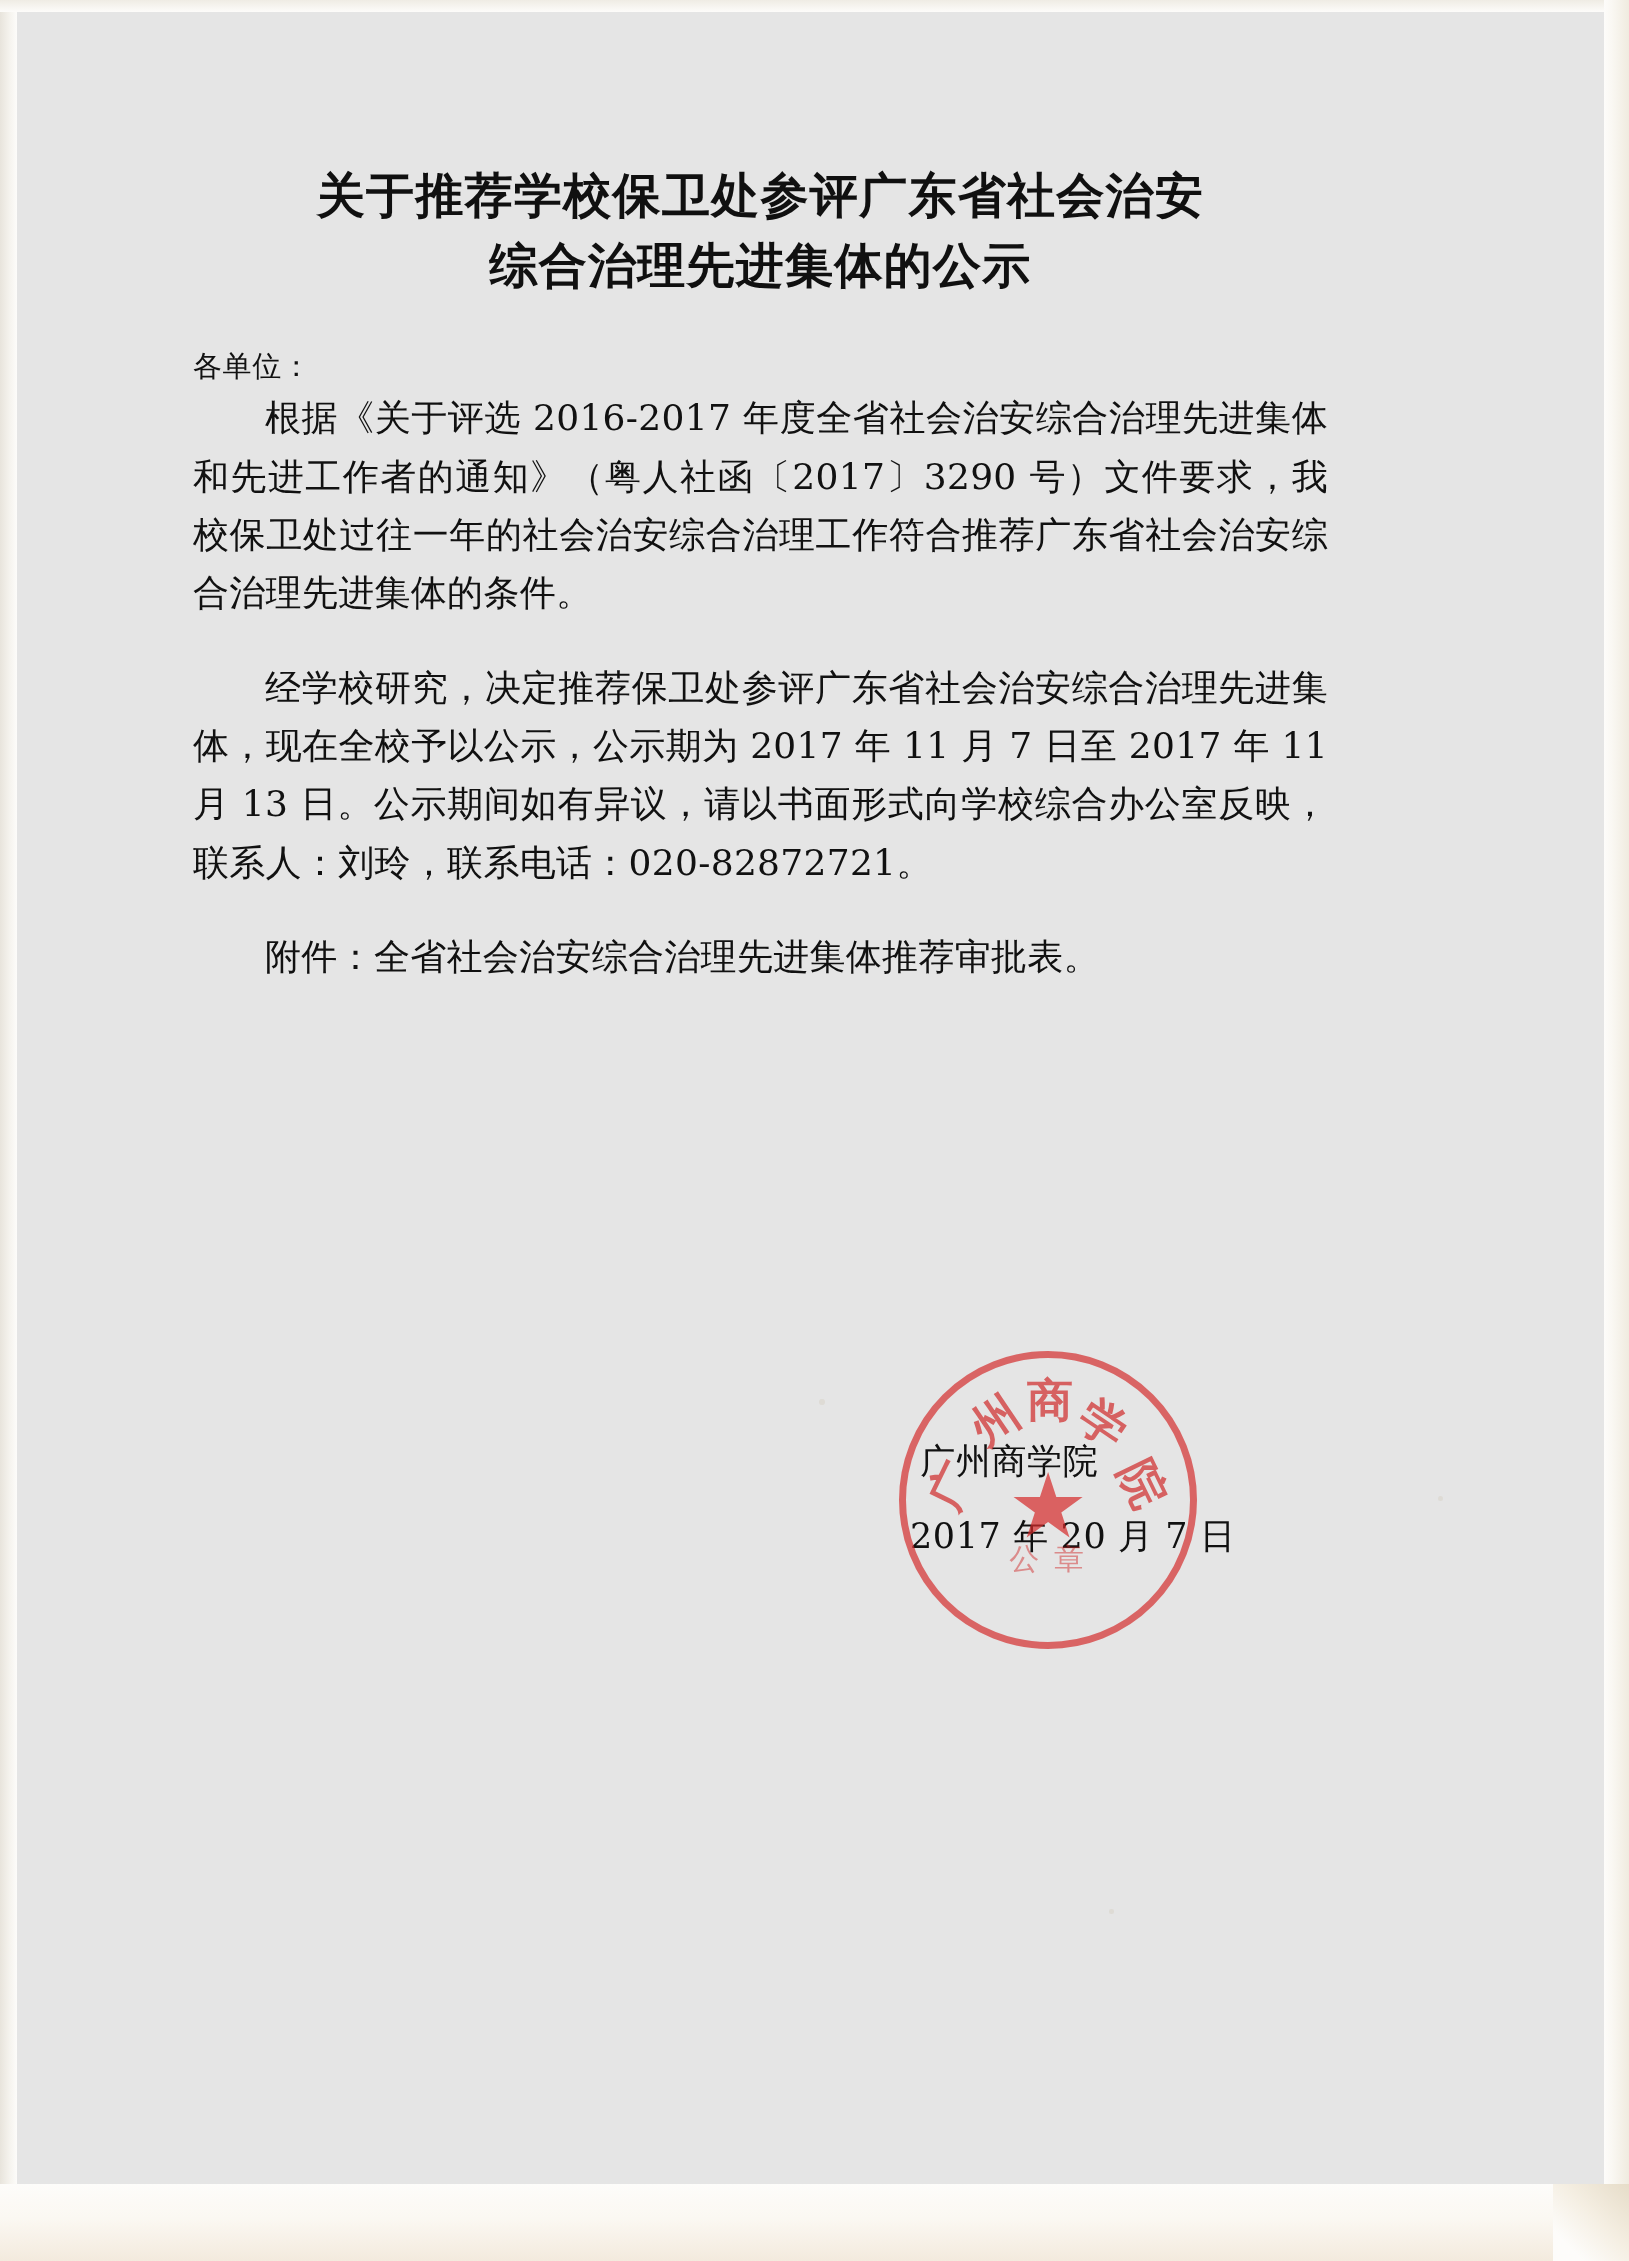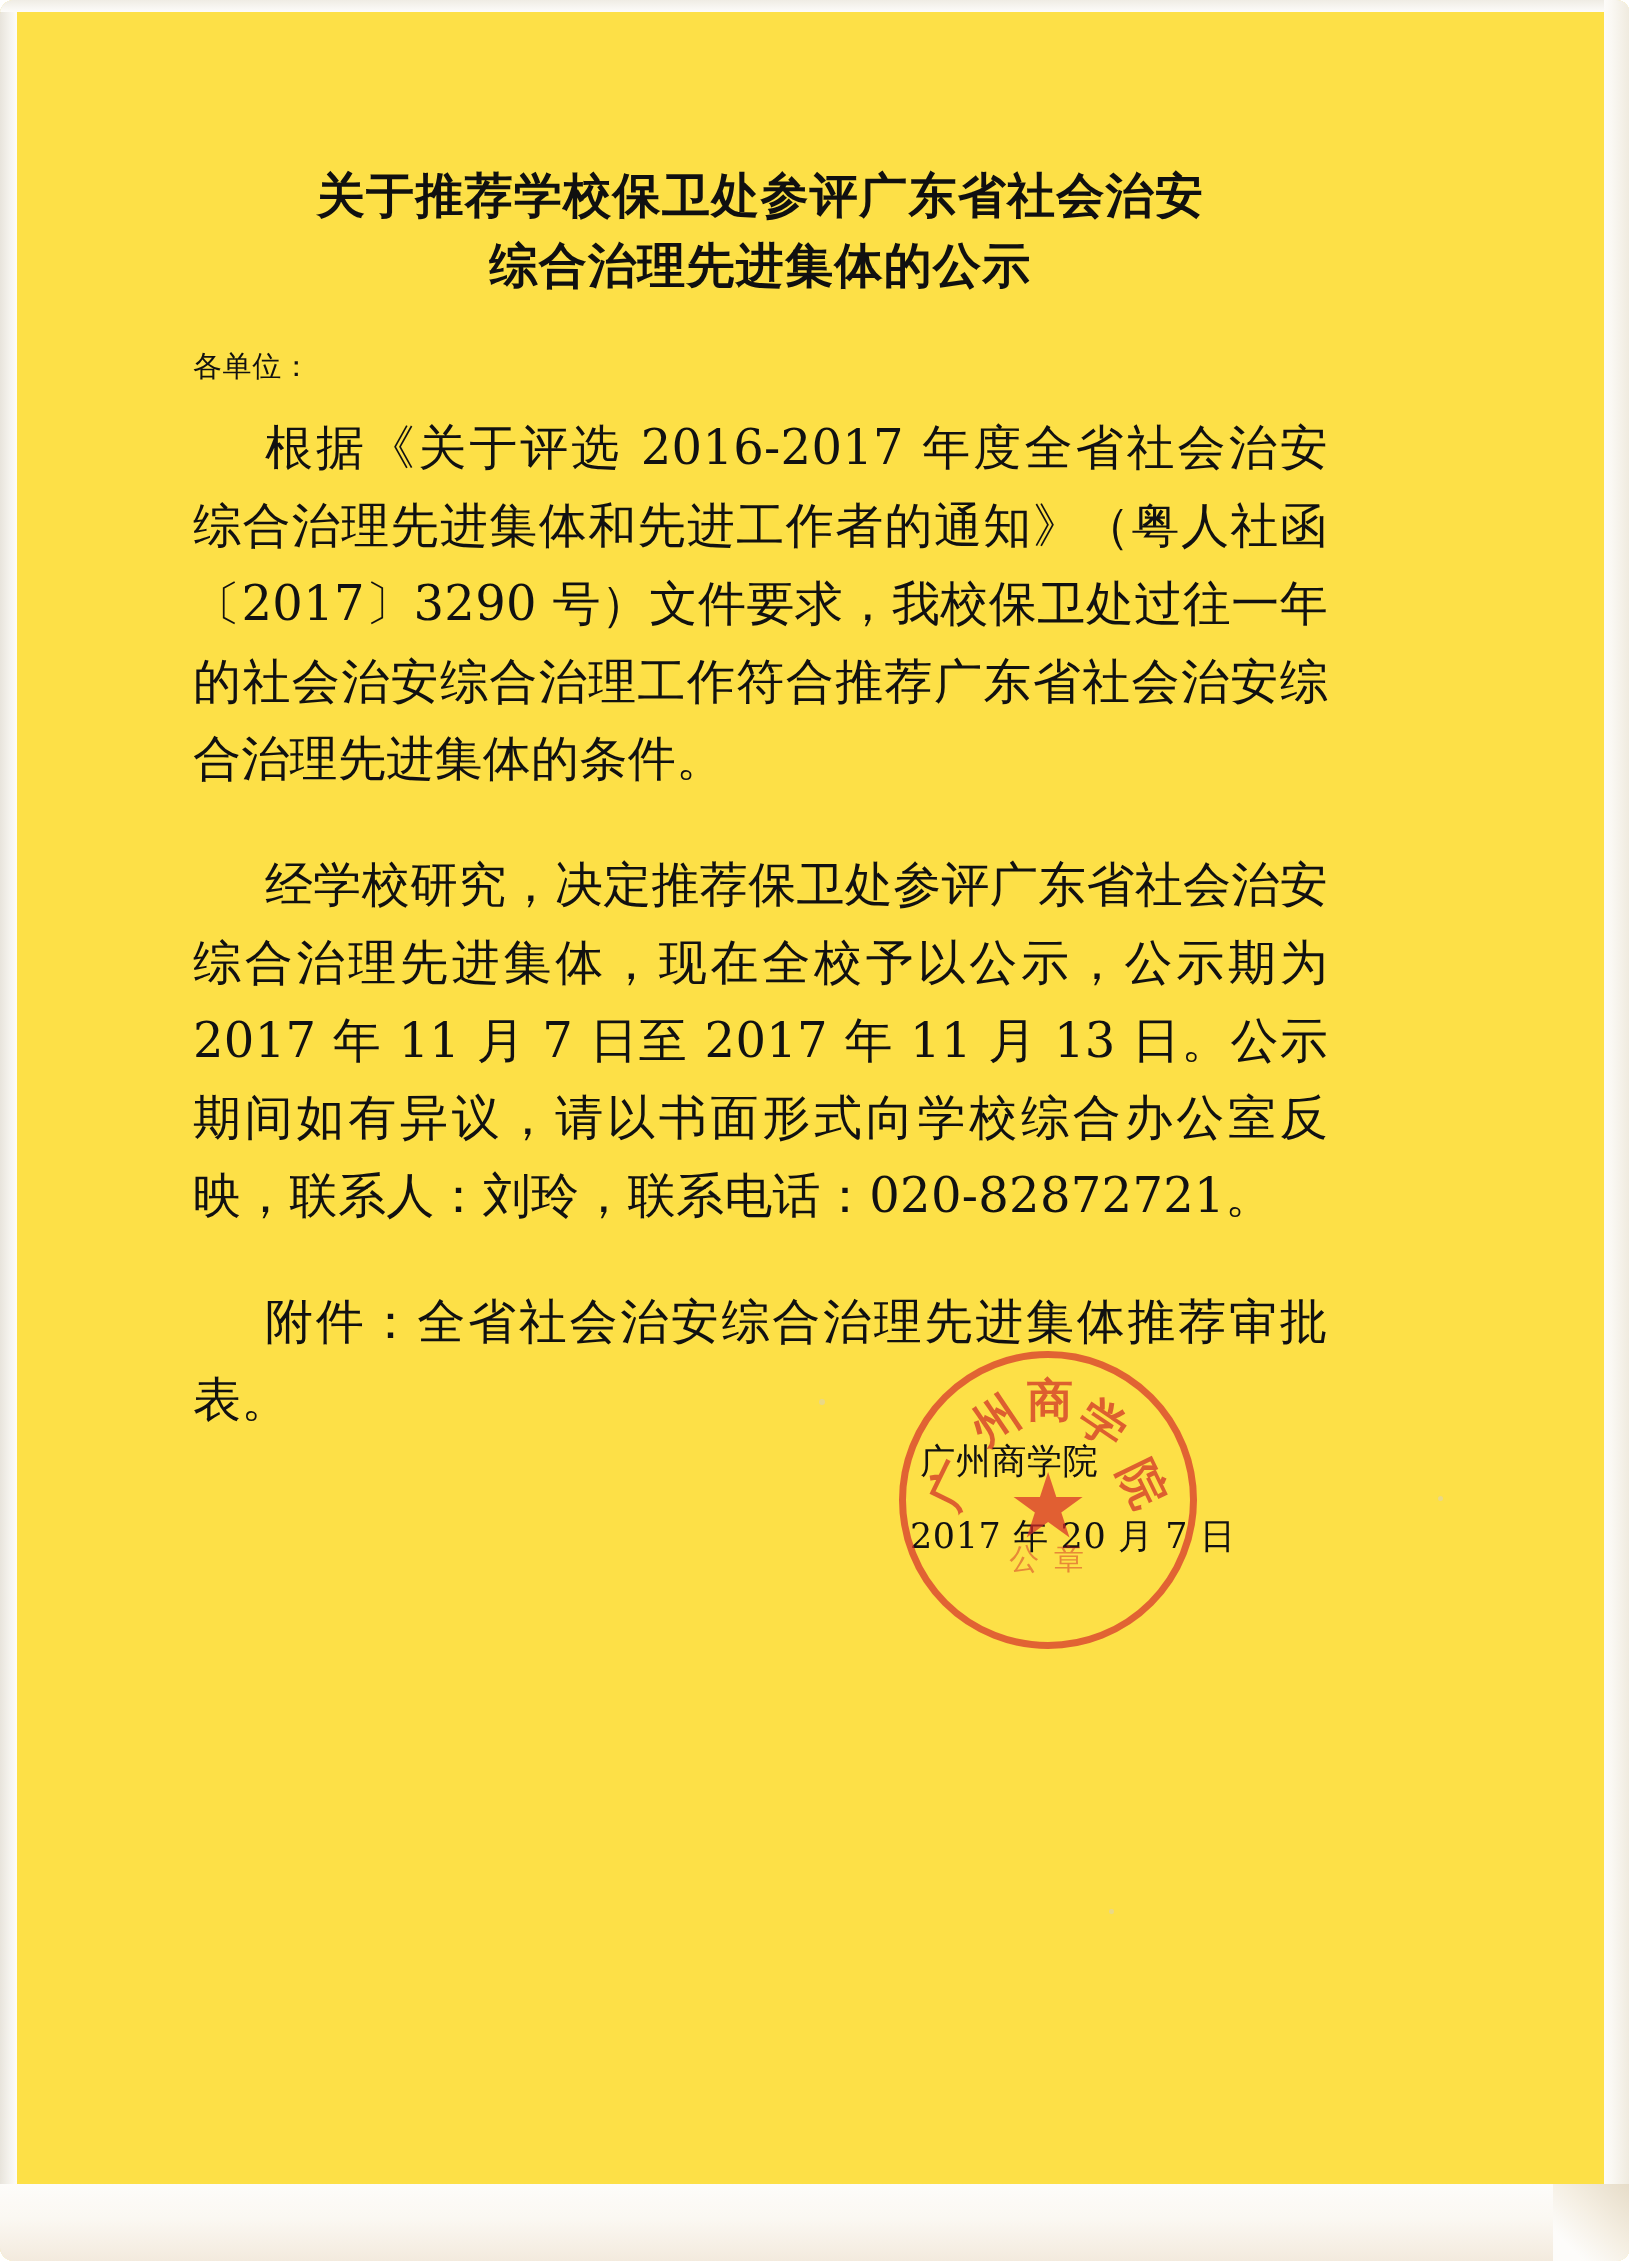--- a/index.html
+++ b/index.html
@@ -7,23 +7,22 @@
     padding: 0;
     background: #ffffff;
   }
   body {
     font-family: "DejaVu Sans", "Liberation Sans", sans-serif;
   }
   .page {
     position: relative;
     width: 1630px;
     height: 2261px;
-    background: #fde047;
+    background: #e5e5e5;
     overflow: hidden;
-    border-radius: 14px;
   }
   
   .scan-edge-left {
     position: absolute;
     left: 0; top: 0;
     width: 17px; height: 100%;
     background: linear-gradient(to right, #e8e4dc 0%, #f6f4ef 60%, #fdfcfa 100%);
   }
   .scan-edge-top {
     position: absolute;
@@ -73,23 +72,23 @@
   .salutation {
     margin-top: 52px;
     font-family: "DejaVu Serif", "Liberation Serif", serif;
     font-size: 29px;
     line-height: 1.0;
     color: #111;
     letter-spacing: 0.6px;
   }
 
   .para {
-    margin-top: 28px;
-    font-family: "DejaVu Serif", "Liberation Serif", serif;
-    font-size: 48px;
+    margin-top: 8px;
+    font-family: "DejaVu Serif", "Liberation Serif", serif;
+    font-size: 36px;
     line-height: 1.62;
     color: #111;
     text-indent: 72px;
     text-align: justify;
     letter-spacing: 0.3px;
   }
 
   .signature {
     position: absolute;
     left: 910px;

